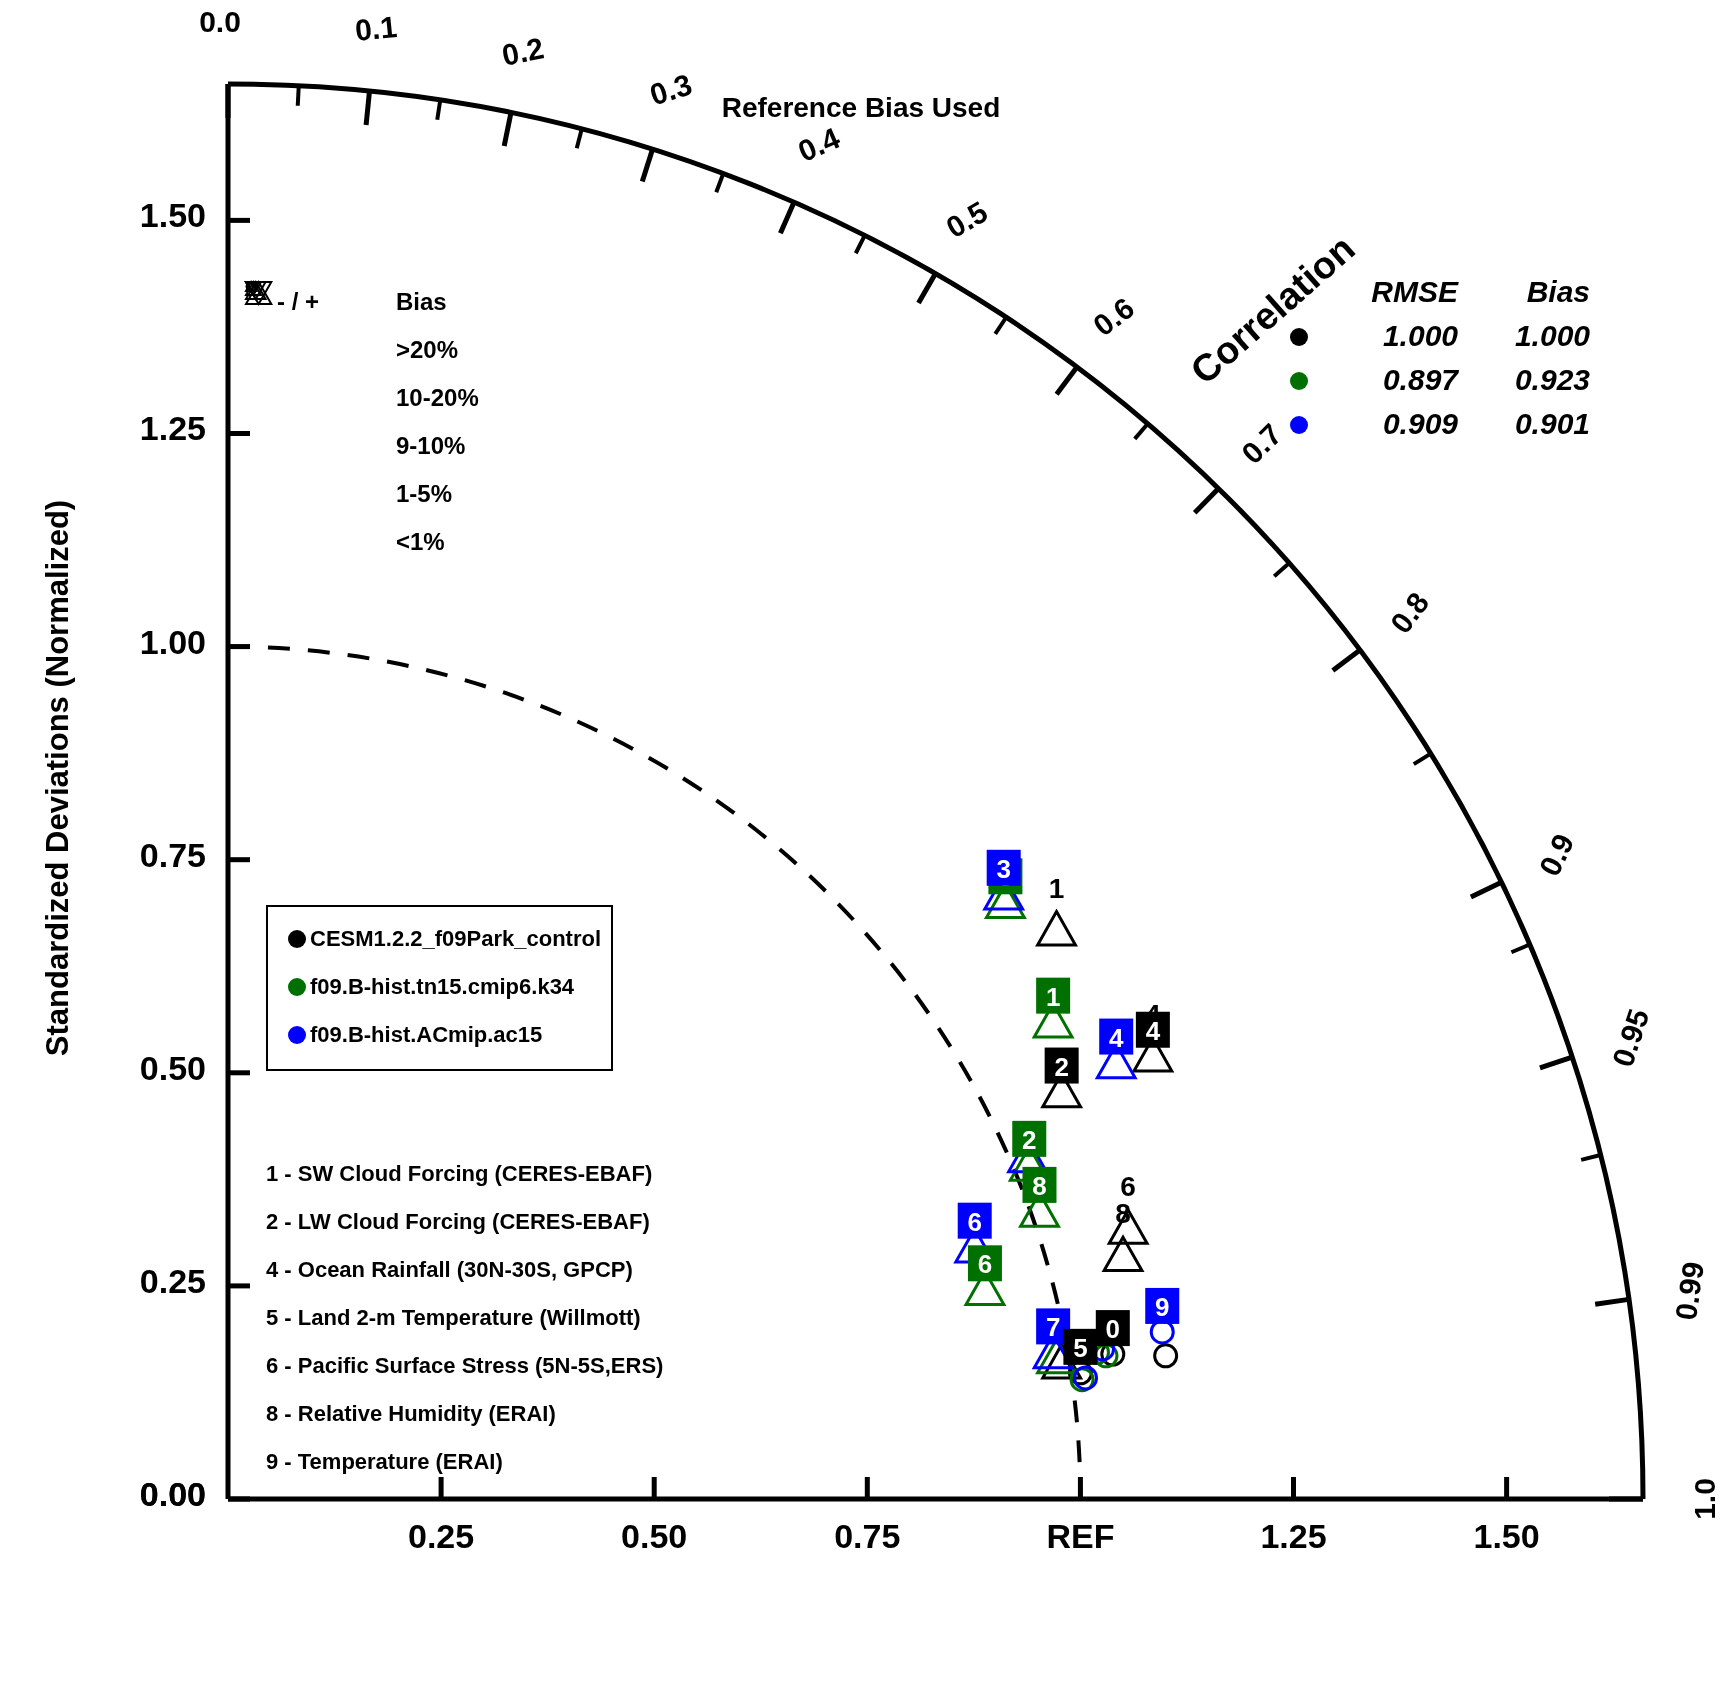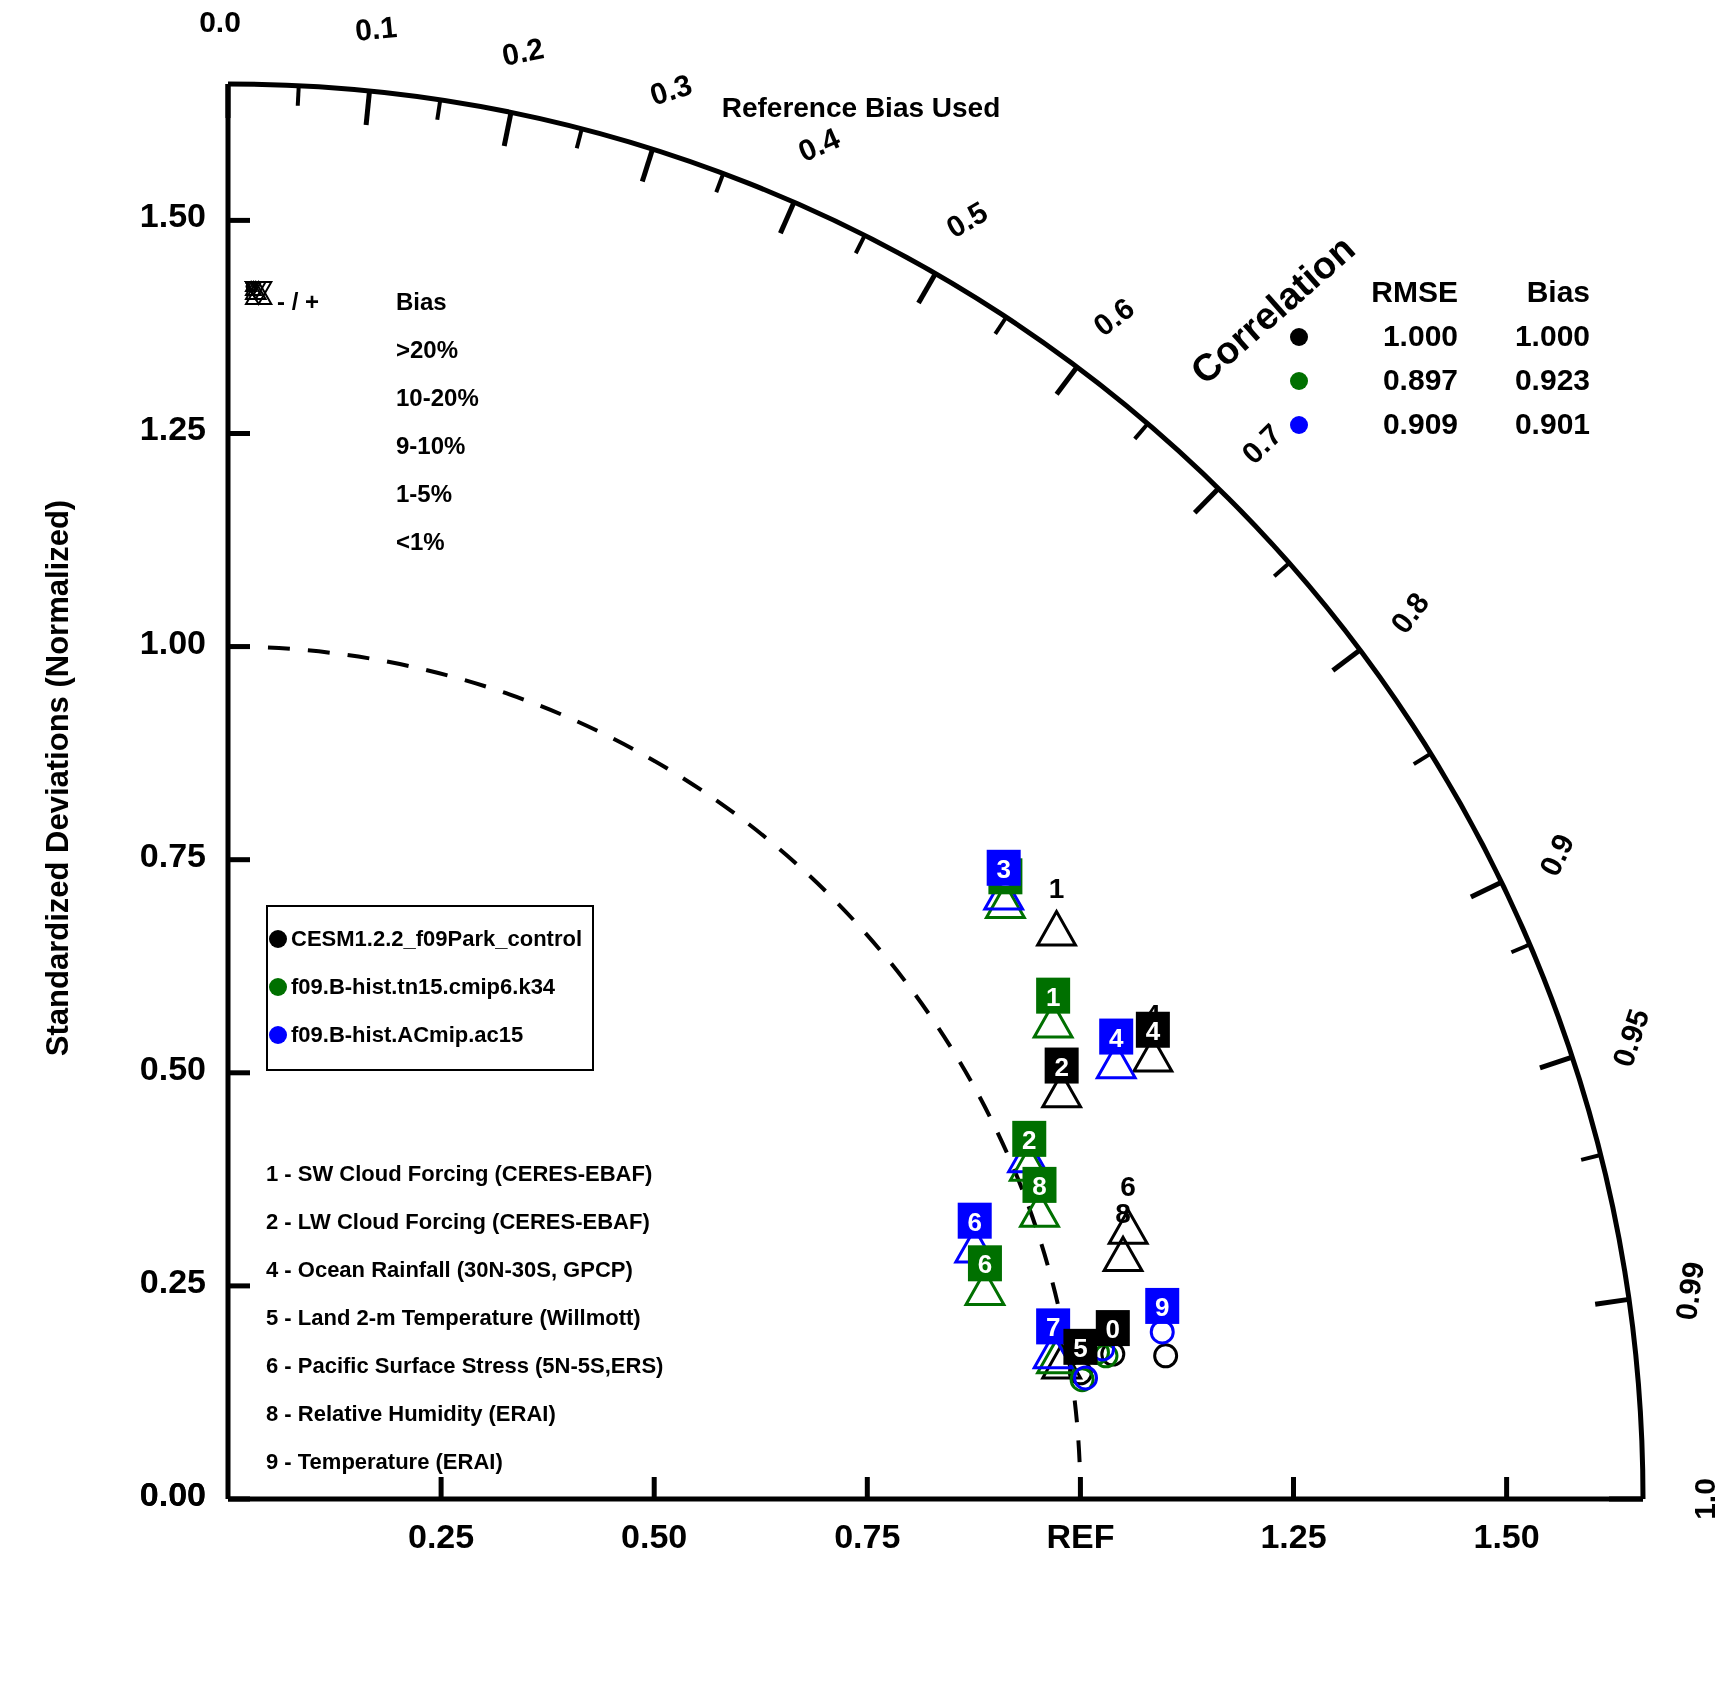--- a/index.html
+++ b/index.html
@@ -16,22 +16,22 @@
   .xtick{position:absolute;font-size:34px;font-weight:bold;text-align:center;width:160px;}
   .corrlab{position:absolute;font-size:30px;font-weight:bold;white-space:nowrap;}
   .corrtitle{position:absolute;font-size:38px;font-weight:bold;white-space:nowrap;}
   .biaslegend{position:absolute;left:242px;top:278px;font-size:24px;font-weight:bold;}
   .biasrow{display:flex;align-items:center;height:48px;}
   .bcell{width:56px;text-align:center;}
   .blabel{margin-left:42px;}
   .rmse{position:absolute;left:1290px;top:270px;font-size:30px;font-weight:bold;}
   .rmserow{display:flex;align-items:center;height:44px;}
   .dot{width:18px;height:18px;border-radius:50%;display:inline-block;}
-  .rnum{width:132px;text-align:right;}
-  .modbox{position:absolute;left:266px;top:905px;border:2px solid #000;background:#fff;padding:8px 10px 10px 1px;}
+  .rnum{width:132px;text-align:right;font-style:italic;}
+  .modbox{position:absolute;left:266px;top:905px;border:2px solid #000;background:#fff;padding:8px 10px 10px 20px;}
   .modrow{display:flex;align-items:center;height:48px;font-size:22px;font-weight:bold;}
   .modrow .dot{margin-right:4px;}
   .varlist{position:absolute;left:266px;top:1150px;font-size:22px;font-weight:bold;line-height:48px;}
   svg{position:absolute;left:0;top:0;}
 </style>
 </head>
 <body>
 
 <div id="stage">
 

